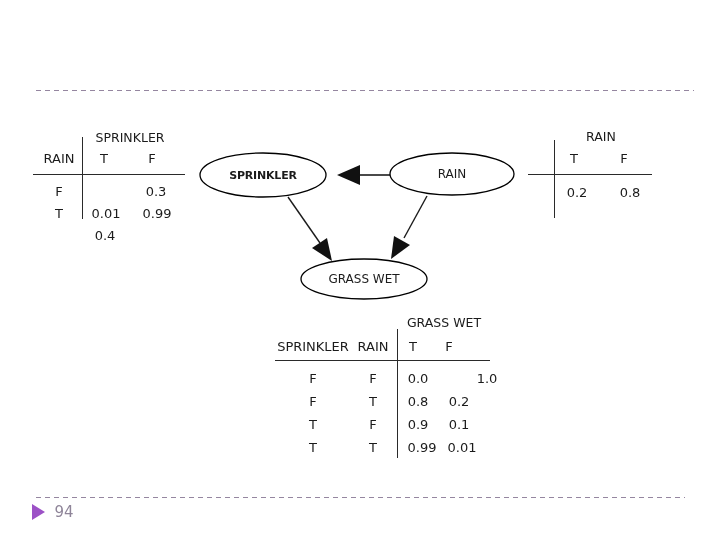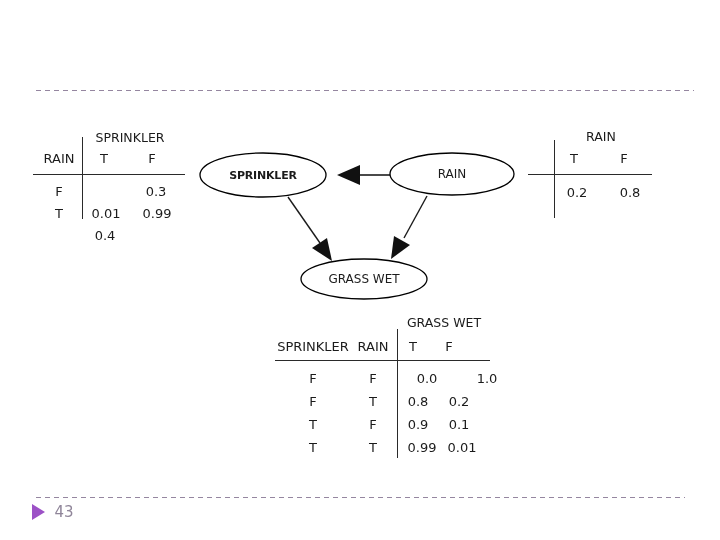--- a/index.html
+++ b/index.html
@@ -92,35 +92,35 @@
     <div class="t tbl-title" style="left:444px;top:322px;">GRASS WET</div>
     <div class="t" style="left:313px;top:346px;">SPRINKLER</div>
     <div class="t" style="left:373px;top:346px;">RAIN</div>
     <div class="t" style="left:413px;top:346px;">T</div>
     <div class="t" style="left:449px;top:346px;">F</div>
     <div class="vline" style="left:397px;top:329px;height:129px;"></div>
     <div class="hline" style="left:275px;top:360px;width:215px;"></div>
 
     <div class="t" style="left:313px;top:378px;">F</div>
     <div class="t" style="left:373px;top:378px;">F</div>
-    <div class="t" style="left:427px;top:378px;">0.0</div>
+    <div class="t" style="left:418px;top:378px;">0.0</div>
     <div class="t" style="left:459px;top:378px;margin-left:28px;">1.0</div>
 
     <div class="t" style="left:313px;top:401px;">F</div>
     <div class="t" style="left:373px;top:401px;">T</div>
     <div class="t" style="left:418px;top:401px;">0.8</div>
     <div class="t" style="left:459px;top:401px;">0.2</div>
 
     <div class="t" style="left:313px;top:424px;">T</div>
     <div class="t" style="left:373px;top:424px;">F</div>
     <div class="t" style="left:418px;top:424px;">0.9</div>
     <div class="t" style="left:459px;top:424px;">0.1</div>
 
     <div class="t" style="left:313px;top:447px;">T</div>
     <div class="t" style="left:373px;top:447px;">T</div>
     <div class="t" style="left:422px;top:447px;">0.99</div>
     <div class="t" style="left:462px;top:447px;">0.01</div>
   </div>
 
   <div class="page-tri"></div>
-  <div class="page-num">43</div>
+  <div class="page-num">94</div>
 
 </div>
 
 </body></html>

